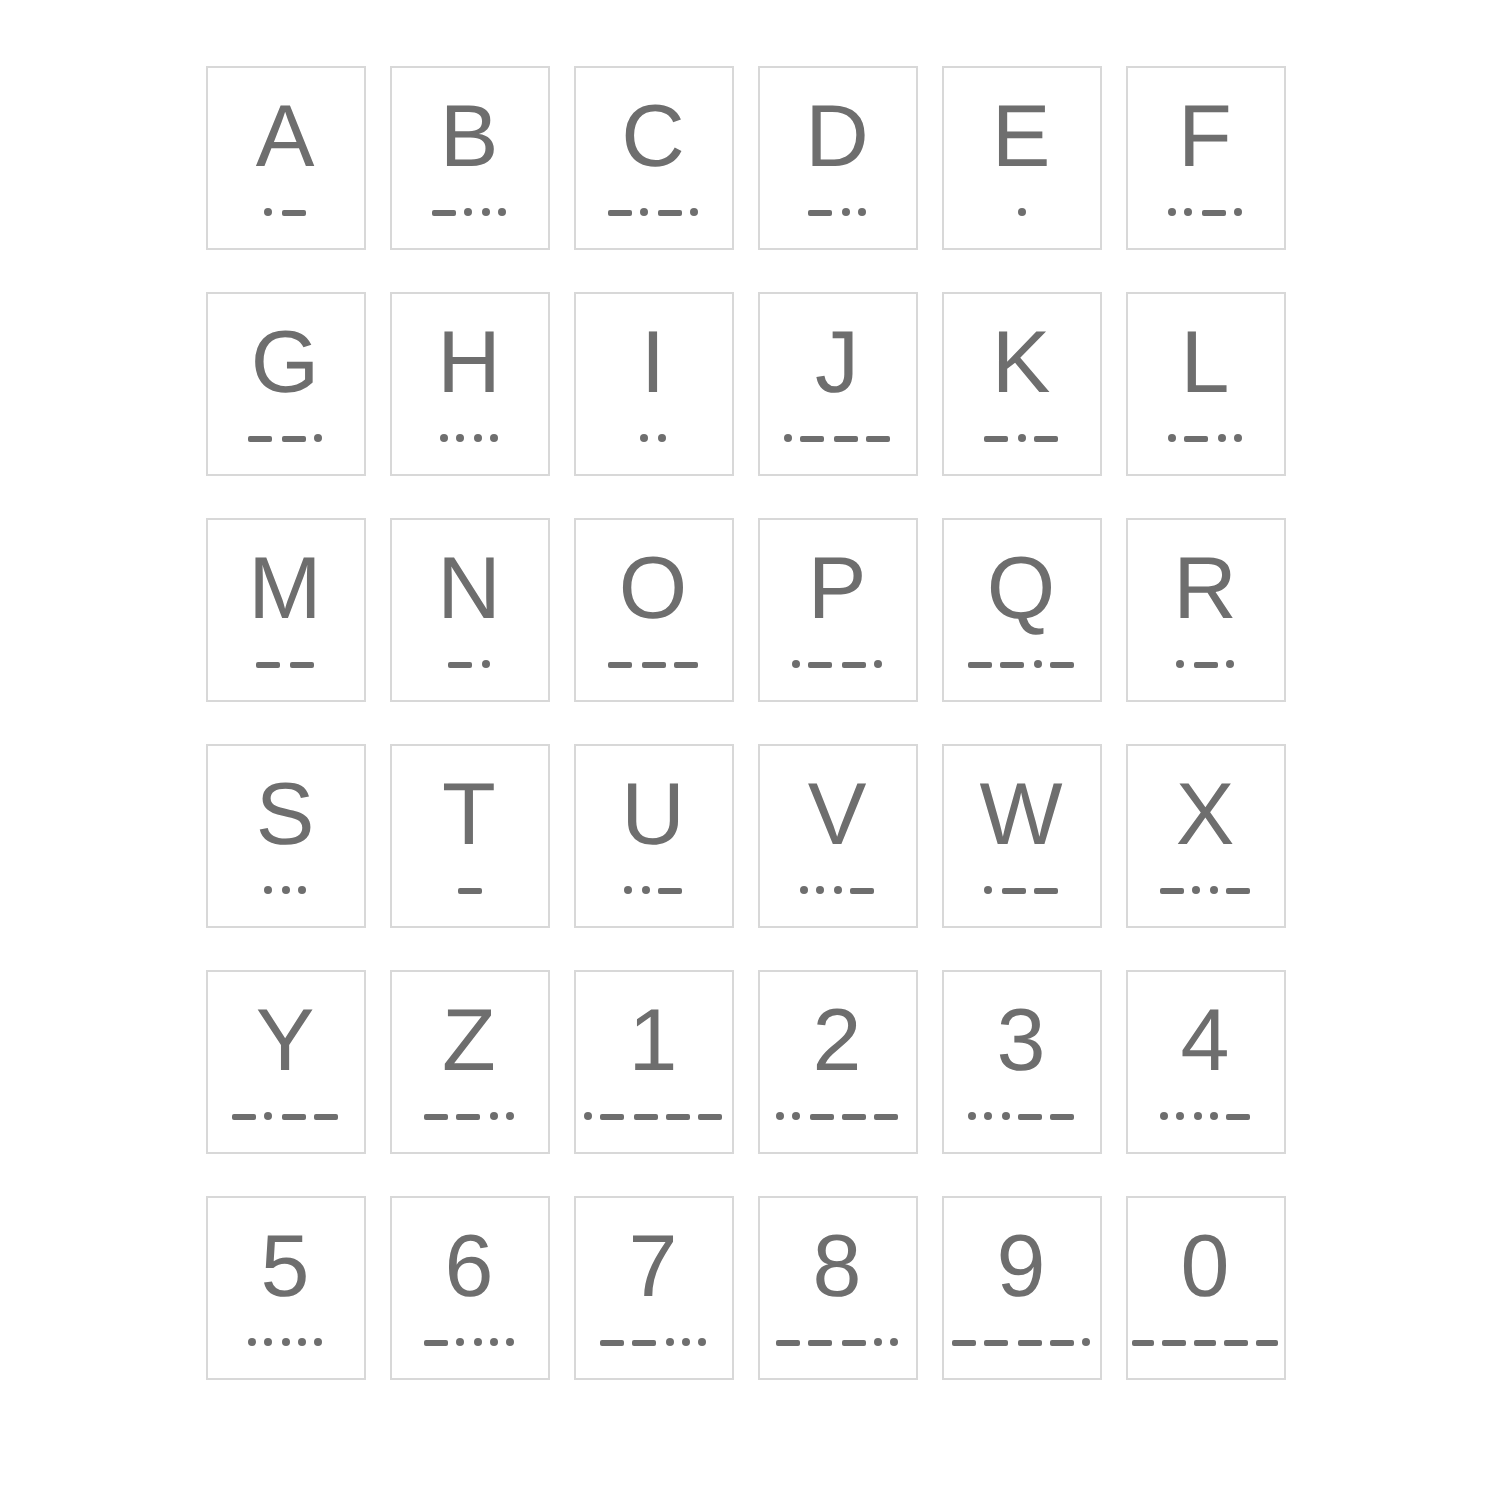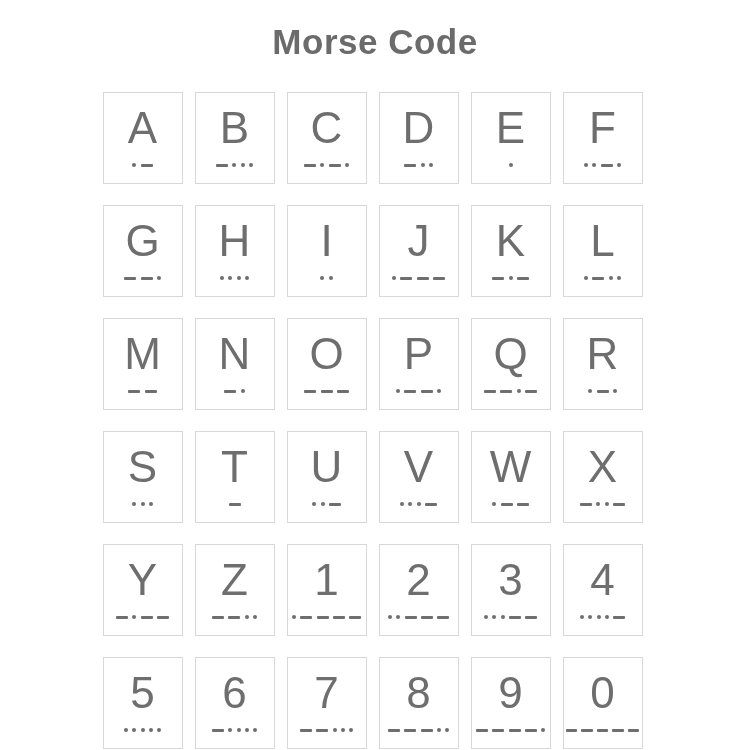--- a/index.html
+++ b/index.html
@@ -85,21 +85,20 @@
   .dash {
     width: 12px;
     height: 3px;
     border-radius: 1px;
   }
 </style>
 </head>
 <body>
 
 <div class="page">
-  <h1 class="title">Morse Code</h1>
   <div class="grid">
       <div class="cell">
         <div class="glyph">A</div>
         <div class="code" title=".-">
           <span class="sym dot"></span>
           <span class="sym dash"></span>
         </div>
       </div>
       <div class="cell">
         <div class="glyph">B</div>

